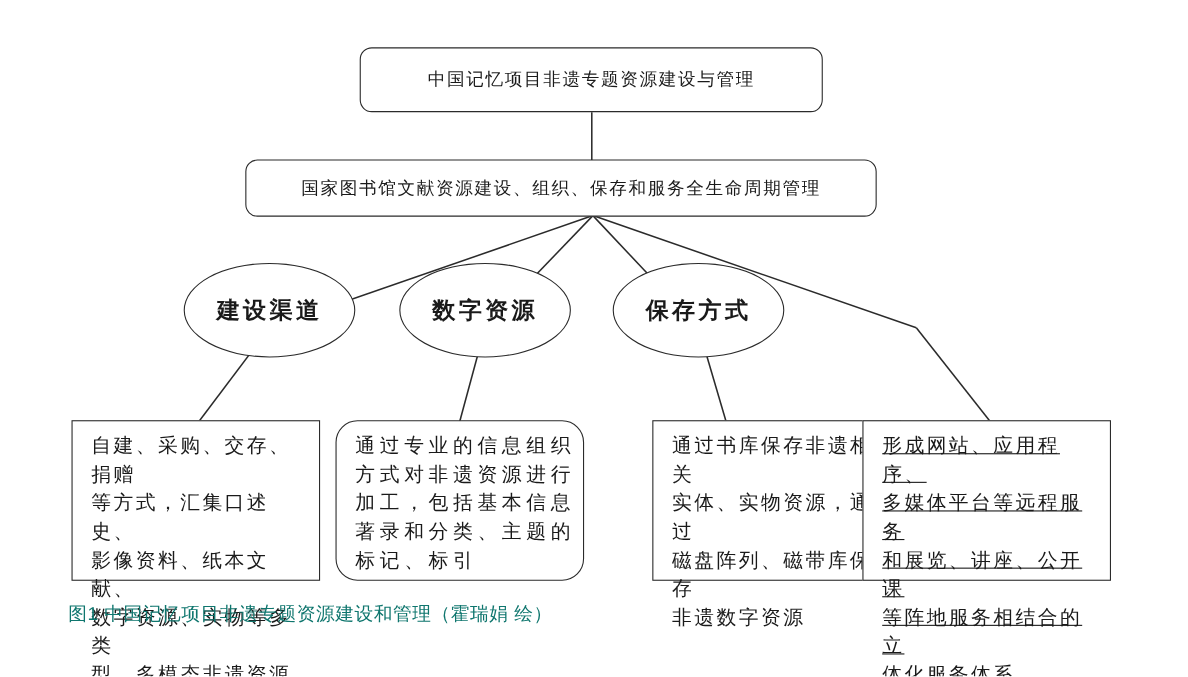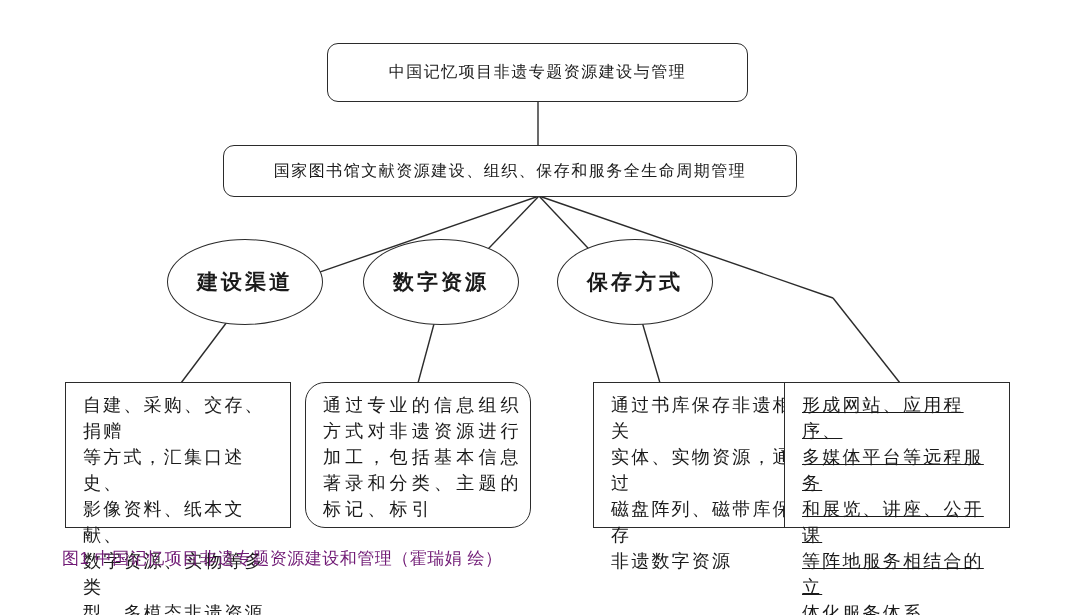--- a/index.html
+++ b/index.html
@@ -71,21 +71,21 @@
   .detail-3 { left: 545px; margin-left: 48px; }
   .detail-4 { left: 784px; text-decoration: underline; }
   .caption {
     position: absolute;
     z-index: 2;
     left: 62px;
     top: 547px;
     font-family: "Liberation Sans", "DejaVu Sans", sans-serif;
     font-size: 17px;
     letter-spacing: 0.5px;
-    color: #701a75;
+    color: #0f766e;
   }
 </style>
 </head>
 <body>
 
 <div class="canvas">
 
   <svg class="lines-layer" viewBox="0 0 1080 615" xmlns="http://www.w3.org/2000/svg">
     <g stroke="#2b2b2b" stroke-width="1.4" fill="none">
       <line x1="538" y1="102" x2="538" y2="146"></line>

